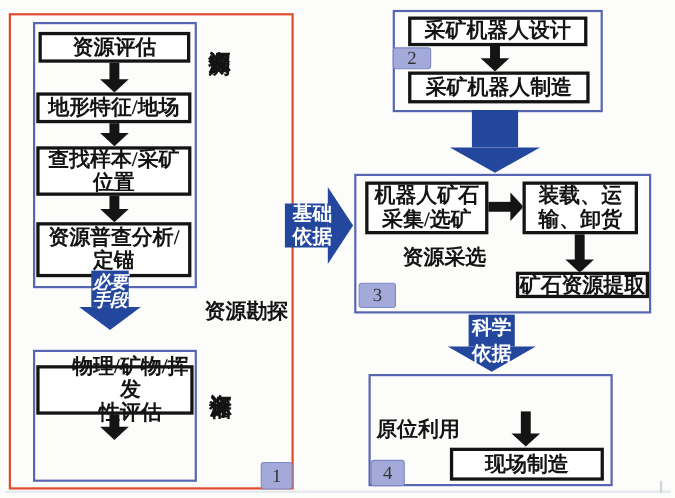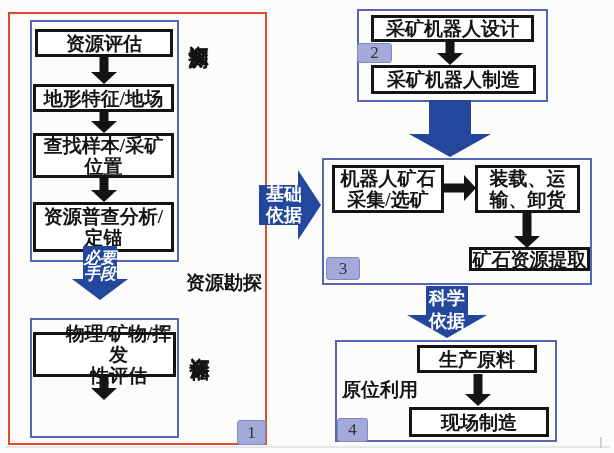--- a/index.html
+++ b/index.html
@@ -130,36 +130,36 @@
 
   <div class="abs group" style="left:322px;top:158px;width:270px;height:127px;"></div>
   <div class="abs bx" style="left:332px;top:165px;width:112px;height:48px;">机器人矿石
 采集/选矿</div>
   <div class="abs abr" style="left:444px;top:175px;width:32px;height:26px;">
       <div class="sh"></div>
       <div class="hd"></div>
     </div>
   <div class="abs bx" style="left:475px;top:165px;width:105px;height:48px;">装载、运
 输、卸货</div>
+  <div class="abs slabel" style="left:358px;top:221px;width:92px;">资源采选</div>
   <div class="abs abd" style="left:514px;top:213px;height:35px;">
       <div class="sh"></div>
       <div class="hd"></div>
     </div>
   <div class="abs bx" style="left:469px;top:247px;width:121px;height:24px;">矿石资源提取</div>
   <div class="abs badge" style="left:326px;top:257px;width:34px;height:23px;">3</div>
 
   <div class="abs bad" style="left:407px;top:286px;width:80px;height:52px;">
     <div class="bsh" style="width:42px;height:29px;"></div>
     <div class="bhd" style="border-left-width:40px;border-right-width:40px;border-top-width:23px;"></div>
     <div class="bal" style="top:1px;font-size:18px;line-height:23px;">科学
 依据</div>
   </div>
 
   <div class="abs group" style="left:335px;top:340px;width:222px;height:102px;"></div>
-  <div class="abs bx" style="left:417px;top:345px;width:120px;height:28px;">生产原料</div>
   <div class="abs slabel" style="left:340px;top:377px;width:80px;">原位利用</div>
   <div class="abs abd" style="left:465px;top:374px;height:32px;">
       <div class="sh"></div>
       <div class="hd"></div>
     </div>
   <div class="abs bx" style="left:409px;top:407px;width:140px;height:30px;">现场制造</div>
   <div class="abs badge" style="left:337px;top:418px;width:31px;height:24px;">4</div>
 
 </div>
 

